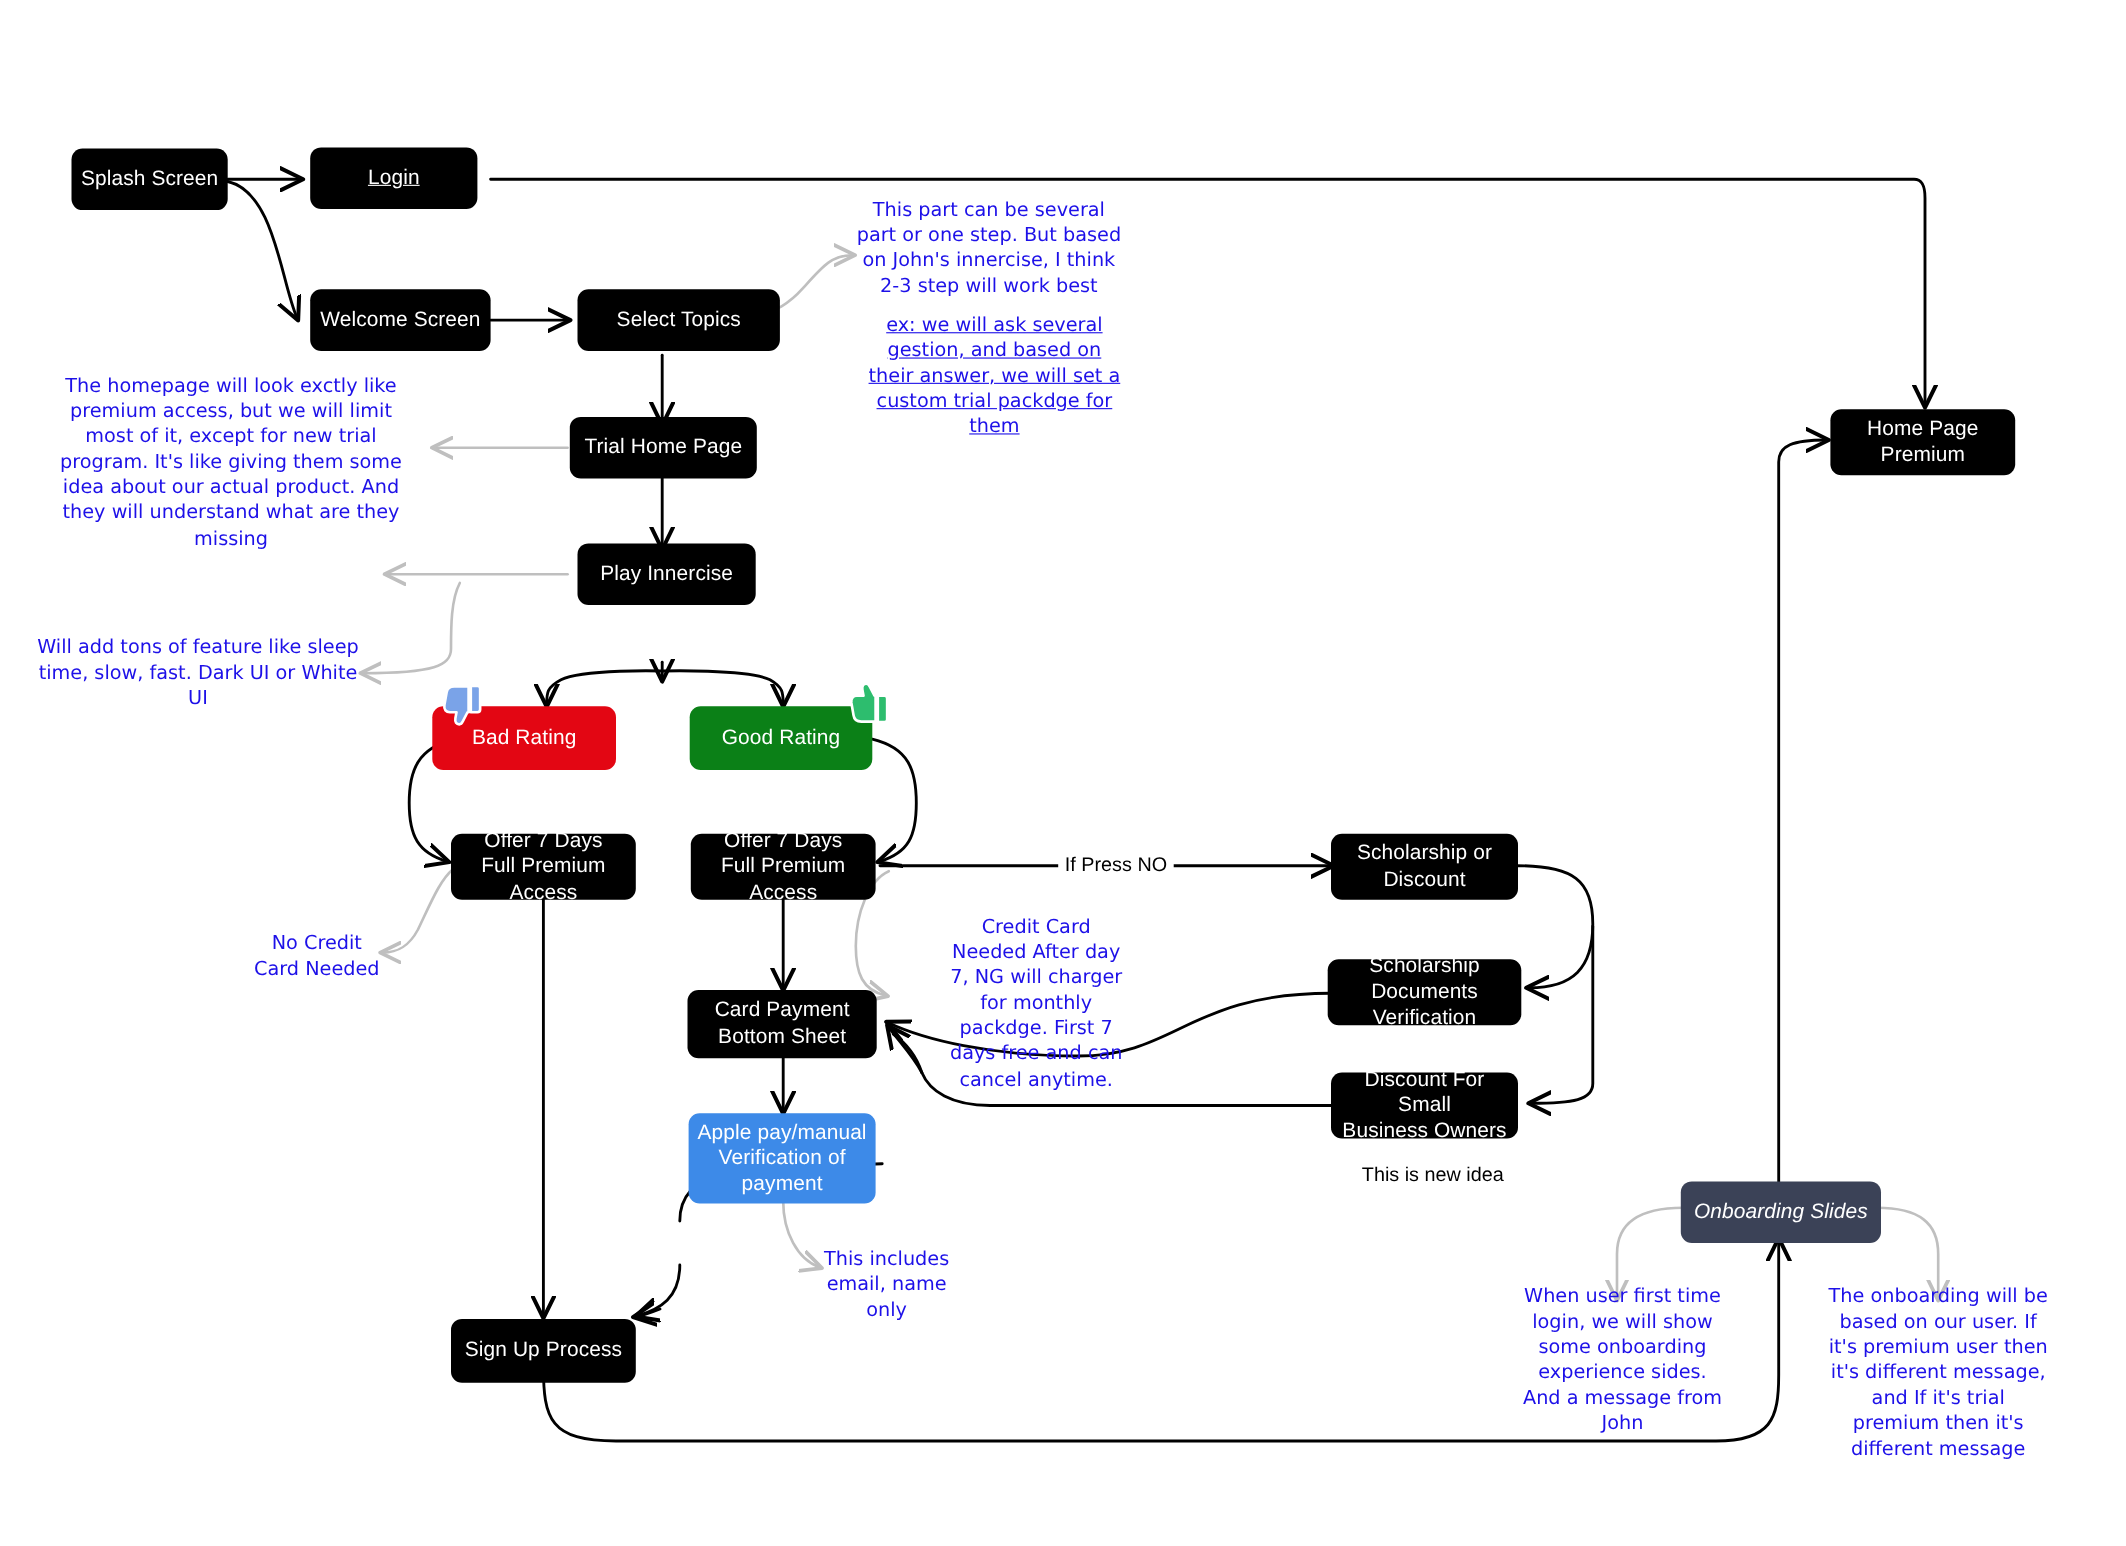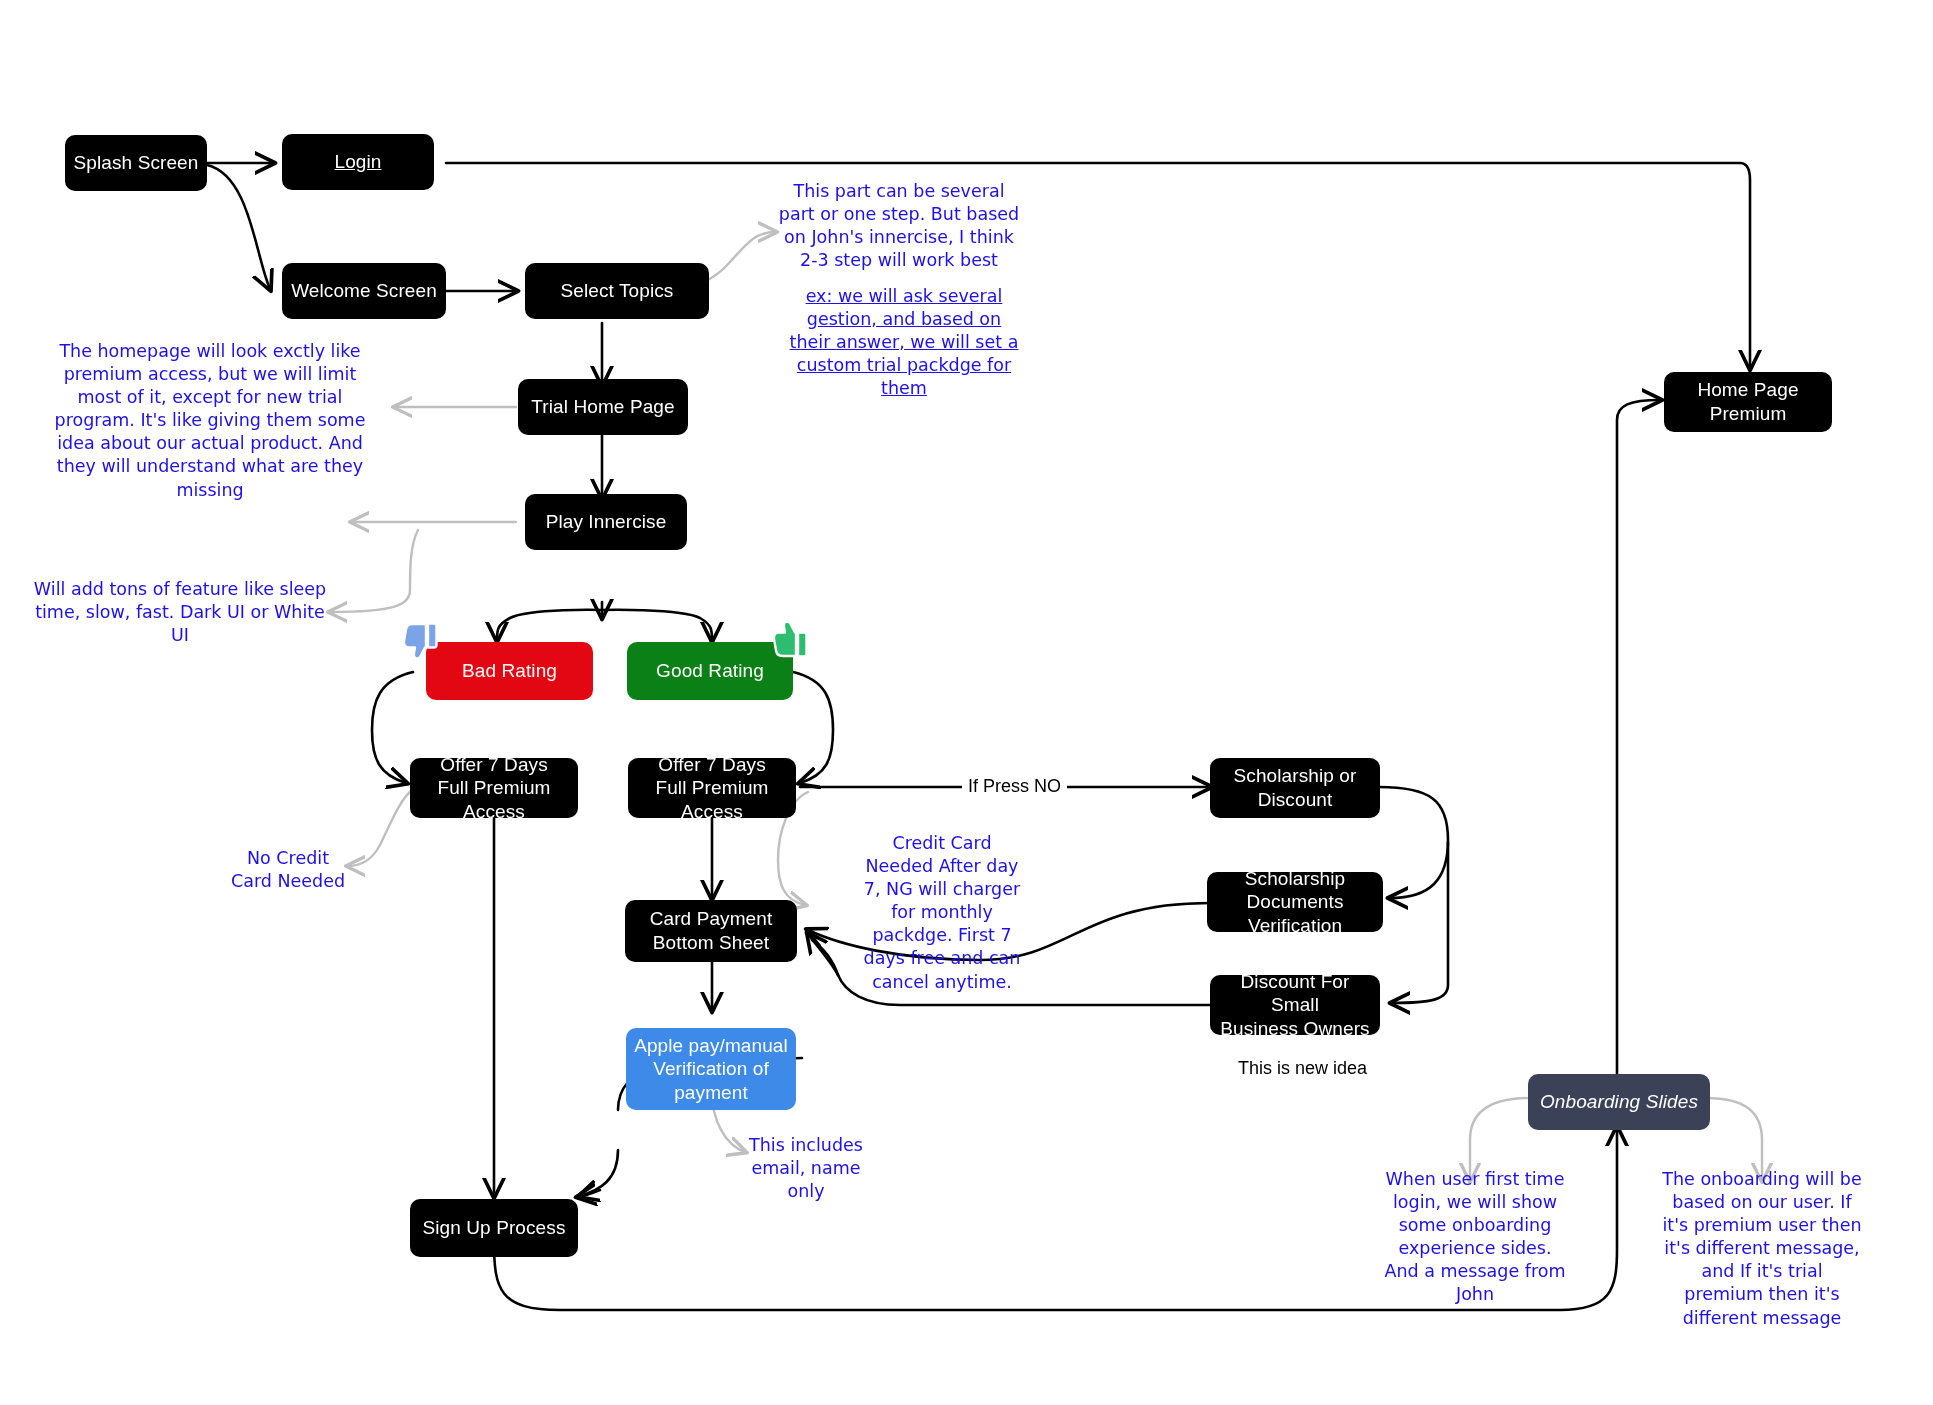--- a/index.html
+++ b/index.html
@@ -34,21 +34,21 @@
     line-height: 1.24;
     font-size: 19px;
     letter-spacing: 0.1px;
     padding: 4px 8px;
     white-space: pre-line;
     z-index: 3;
   }
   .node.dark   { background: #000000; }
   .node.red    { background: #e30613; }
   .node.green  { background: #0b8017; }
-  .node.blue   { background: #3d8ae8; margin-top: 16px; }
+  .node.blue   { background: #3d8ae8; }
   .node.slate  { background: #3b4257; }
 
   .ann {
     position: absolute;
     color: #1d10e8;
     font-family: "DejaVu Sans", sans-serif;
     font-size: 17.5px;
     line-height: 1.32;
     text-align: center;
     white-space: pre-line;
@@ -183,21 +183,21 @@
   <div class="node dark" style="left:282px; top:134px; width:152px; height:56px;text-decoration:underline;">Login</div>
 
   <div class="node dark" style="left:282px; top:263px; width:164px; height:56px;">Welcome Screen</div>
 
   <div class="node dark" style="left:525px; top:263px; width:184px; height:56px;">Select Topics</div>
 
   <div class="node dark" style="left:518px; top:379px; width:170px; height:56px;">Trial Home Page</div>
 
   <div class="node dark" style="left:525px; top:494px; width:162px; height:56px;">Play Innercise</div>
 
-  <div class="node red" style="left:426px; top:642px; width:167px; height:58px;">Bad Rating</div>
+  <div class="node red" style="left:393px; top:642px; width:167px; height:58px;">Bad Rating</div>
 
   <div class="node green" style="left:627px; top:642px; width:166px; height:58px;">Good Rating</div>
 
   <div class="node dark" style="left:410px; top:758px; width:168px; height:60px;">Offer 7 Days
 Full Premium Access</div>
 
   <div class="node dark" style="left:628px; top:758px; width:168px; height:60px;">Offer 7 Days
 Full Premium Access</div>
 
   <div class="node dark" style="left:625px; top:900px; width:172px; height:62px;">Card Payment

